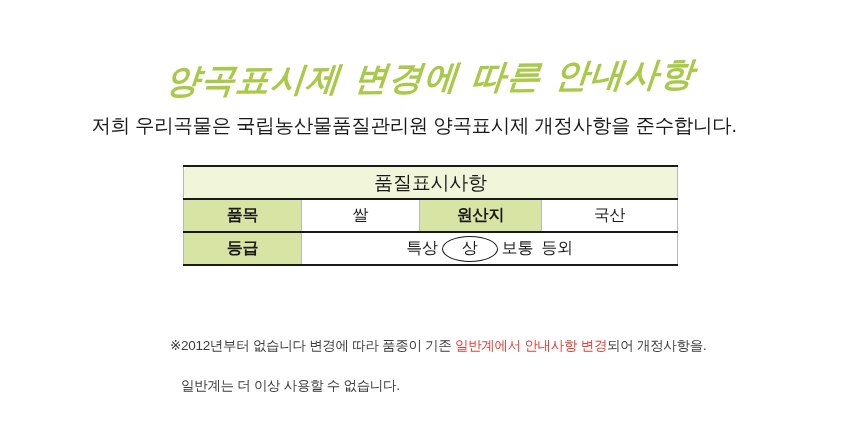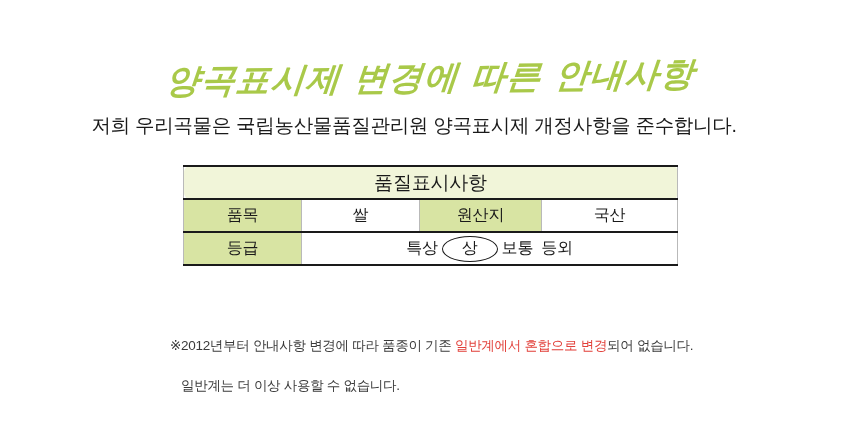--- a/index.html
+++ b/index.html
@@ -84,21 +84,21 @@
     color: #1a1a1a;
   }
   td.header-cell {
     background: #f1f5d9;
     font-size: 19px;
     height: 38px;
     border-radius: 6px;
   }
   td.label-cell {
     background: #d8e4a3;
-    font-weight: normal;
+    font-weight: bold;
   }
   td.value-cell {
     background: #ffffff;
   }
   .col-a { width: 118px; }
   .col-b { width: 118px; }
   .col-c { width: 122px; }
   .col-d { width: 136px; }
 
   
@@ -204,17 +204,17 @@
               <span class="grade-opt">보통</span>
               <span class="grade-opt">등외</span>
             </div>
           </td>
         </tr>
       </tbody>
     </table>
   </div>
 
   <div class="footnote">
-    <span class="mark">※</span><span>2012년부터 안내사항 변경에 따라 품종이 기존 </span><span class="hl">일반계에서</span><span> </span><span class="hl">혼합으로</span><span> </span><span class="hl">변경</span><span>되어 없습니다.</span>
+    <span class="mark">※</span><span>2012년부터 없습니다 변경에 따라 품종이 기존 </span><span class="hl">일반계에서</span><span> </span><span class="hl">안내사항</span><span> </span><span class="hl">변경</span><span>되어 개정사항을.</span>
     <span class="line2">일반계는 더 이상 사용할 수 없습니다.</span>
   </div>
 
 </div>
 
 </body></html>

